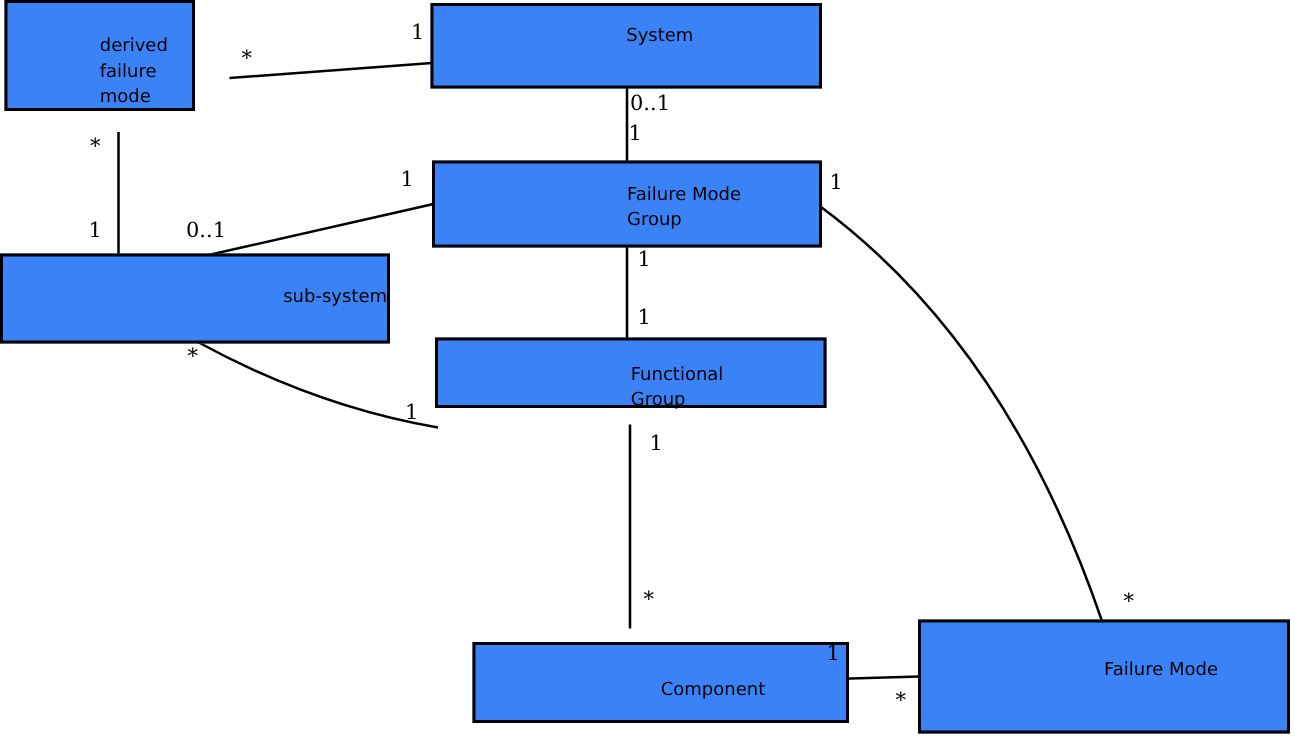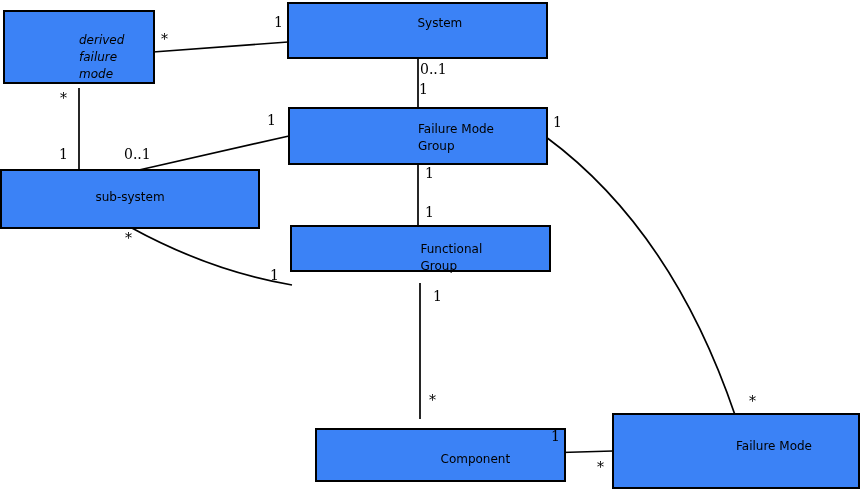--- a/index.html
+++ b/index.html
@@ -45,37 +45,37 @@
     <path d="M79,88 L79,170"></path>
     <path d="M289,136 L139,170"></path>
     <path d="M418,57 L418,108"></path>
     <path d="M418,163 L418,226"></path>
     <path d="M420,283 L420,419"></path>
     <path d="M130,227 Q210,271 292,285"></path>
     <path d="M546,137 Q672,230 735,415"></path>
     <path d="M544,453 L613,451"></path>
   </svg>
 
-  <div class="box" style="left:3px;top:10px;width:152px;height:74px;font-style:italic;">
+  <div class="box" style="left:3px;top:0;width:127px;height:74px;">
     <div class="box-label half" style="top:20px;">derived
 failure
 mode</div>
   </div>
 
   <div class="box" style="left:287px;top:2px;width:261px;height:57px;">
     <div class="box-label half" style="top:11px;">System</div>
   </div>
 
   <div class="box" style="left:288px;top:107px;width:260px;height:58px;">
     <div class="box-label half" style="top:12px;">Failure Mode
 Group</div>
   </div>
 
   <div class="box" style="left:0px;top:169px;width:260px;height:60px;">
-    <div class="box-label center" style="top:18px;">sub-system</div>
+    <div class="box-label center" style="top:18px;text-align:right;">sub-system</div>
   </div>
 
   <div class="box" style="left:290px;top:225px;width:261px;height:47px;">
     <div class="box-label half" style="top:14px;">Functional
 Group</div>
   </div>
 
   <div class="box" style="left:295px;top:428px;width:251px;height:54px;margin-left:20px;">
     <div class="box-label half" style="top:21px;">Component</div>
   </div>

